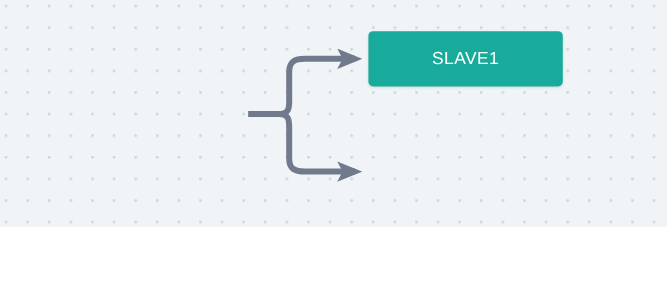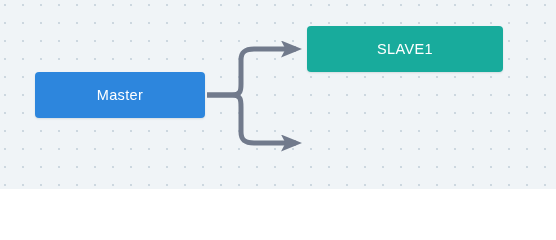--- a/index.html
+++ b/index.html
@@ -59,21 +59,21 @@
   #node-master {
     left: 35px;
     top: 72px;
     width: 170px;
     height: 46px;
     background-color: #2d86dd;
   }
   #node-slave1 {
     left: 307px;
     top: 26px;
-    width: 196px;
+    width: 162px;
     height: 46px;
     background-color: #18ab9c;
   }
   #node-slave2 {
     left: 307px;
     top: 120px;
     width: 166px;
     height: 46px;
     background-color: #18ab9c;
   }
@@ -88,22 +88,19 @@
       <marker id="arrowhead-gray" markerWidth="4.2" markerHeight="3.4" refX="3.0" refY="1.7" orient="auto" markerUnits="strokeWidth">
         <path d="M 0 0 L 4.2 1.7 L 0 3.4 L 0.9 1.7 Z" fill="#717a8c"></path>
       </marker>
     </defs>
 
     <path fill="none" stroke="#717a8c" stroke-width="5" stroke-linecap="butt" stroke-linejoin="round" marker-end="url(#arrowhead-gray)" d="M 207 95 L 232 95 C 241 95 241 90 241 84 L 241 60 C 241 51 246 49 254 49 L 296 49"></path>
 
     <path fill="none" stroke="#717a8c" stroke-width="5" stroke-linecap="butt" stroke-linejoin="round" marker-end="url(#arrowhead-gray)" d="M 207 95 L 232 95 C 241 95 241 100 241 107 L 241 132 C 241 141 246 143 254 143 L 296 143"></path>
   </svg>
 
-  <div class="node" id="node-master">
-    <span class="node-label">Master</span>
-  </div>
 
   <div class="node" id="node-slave1">
     <span class="node-label">SLAVE1</span>
   </div>
 
 
 </div>
 
 </body></html>

